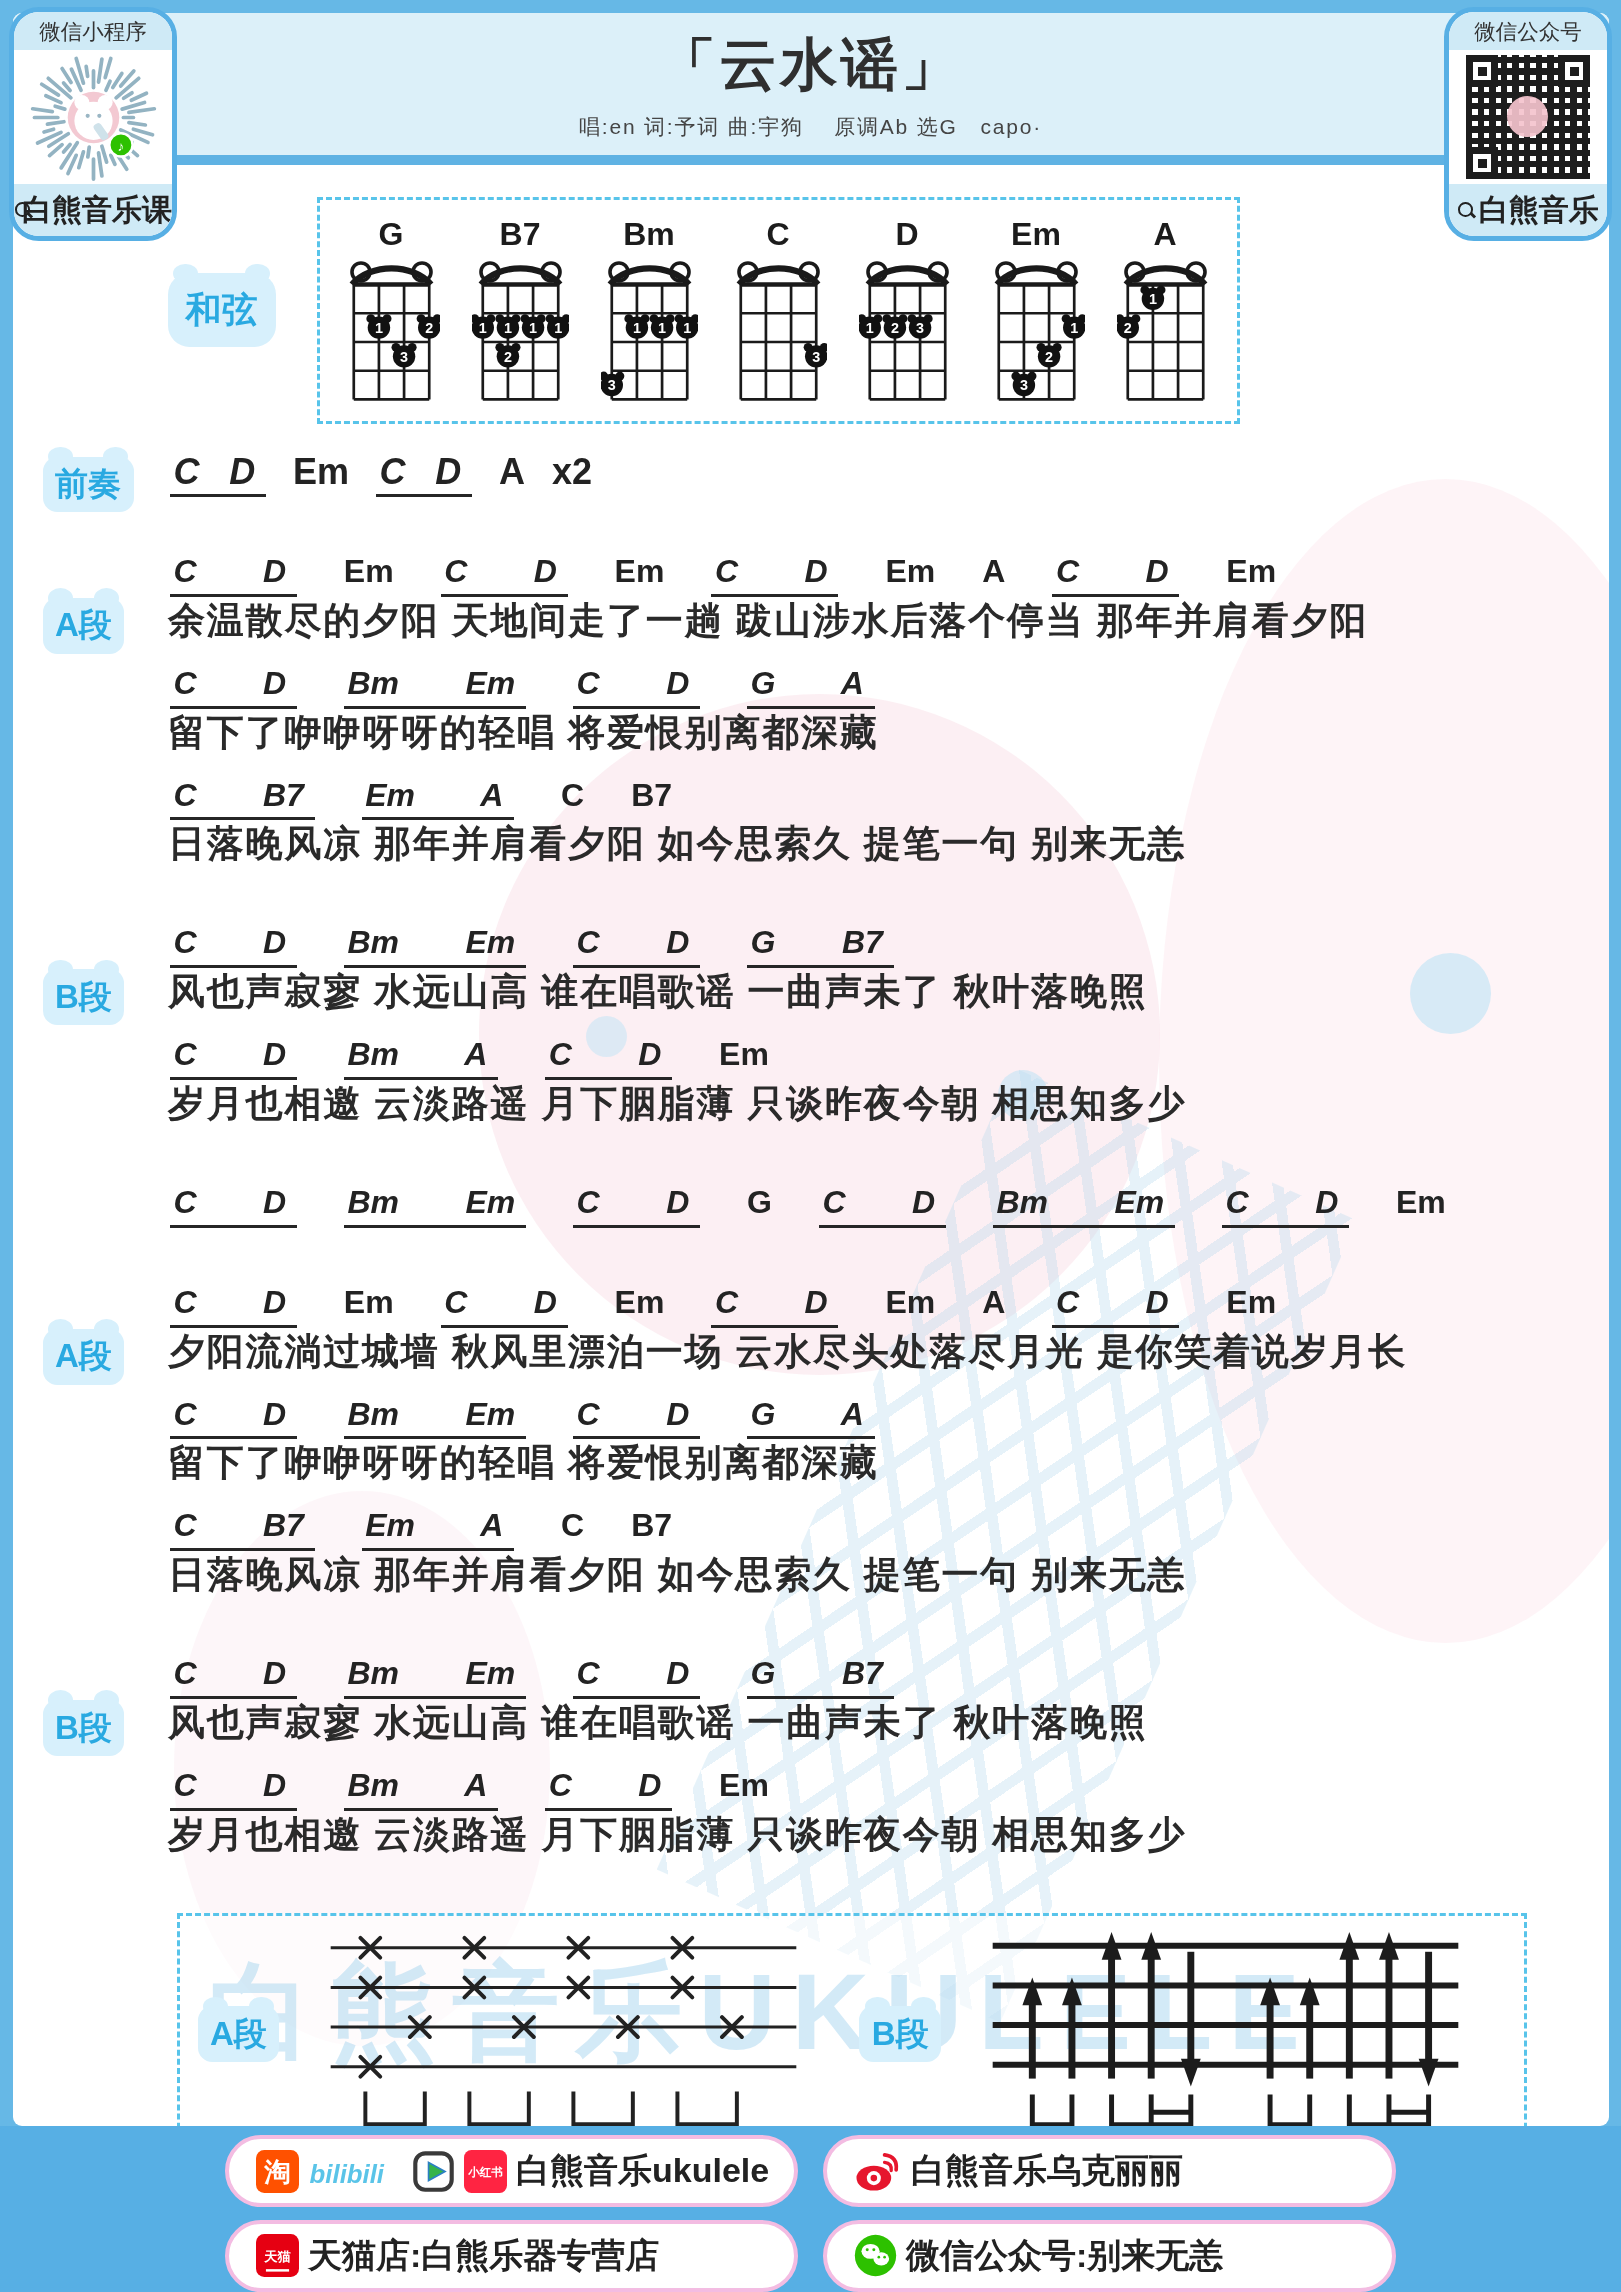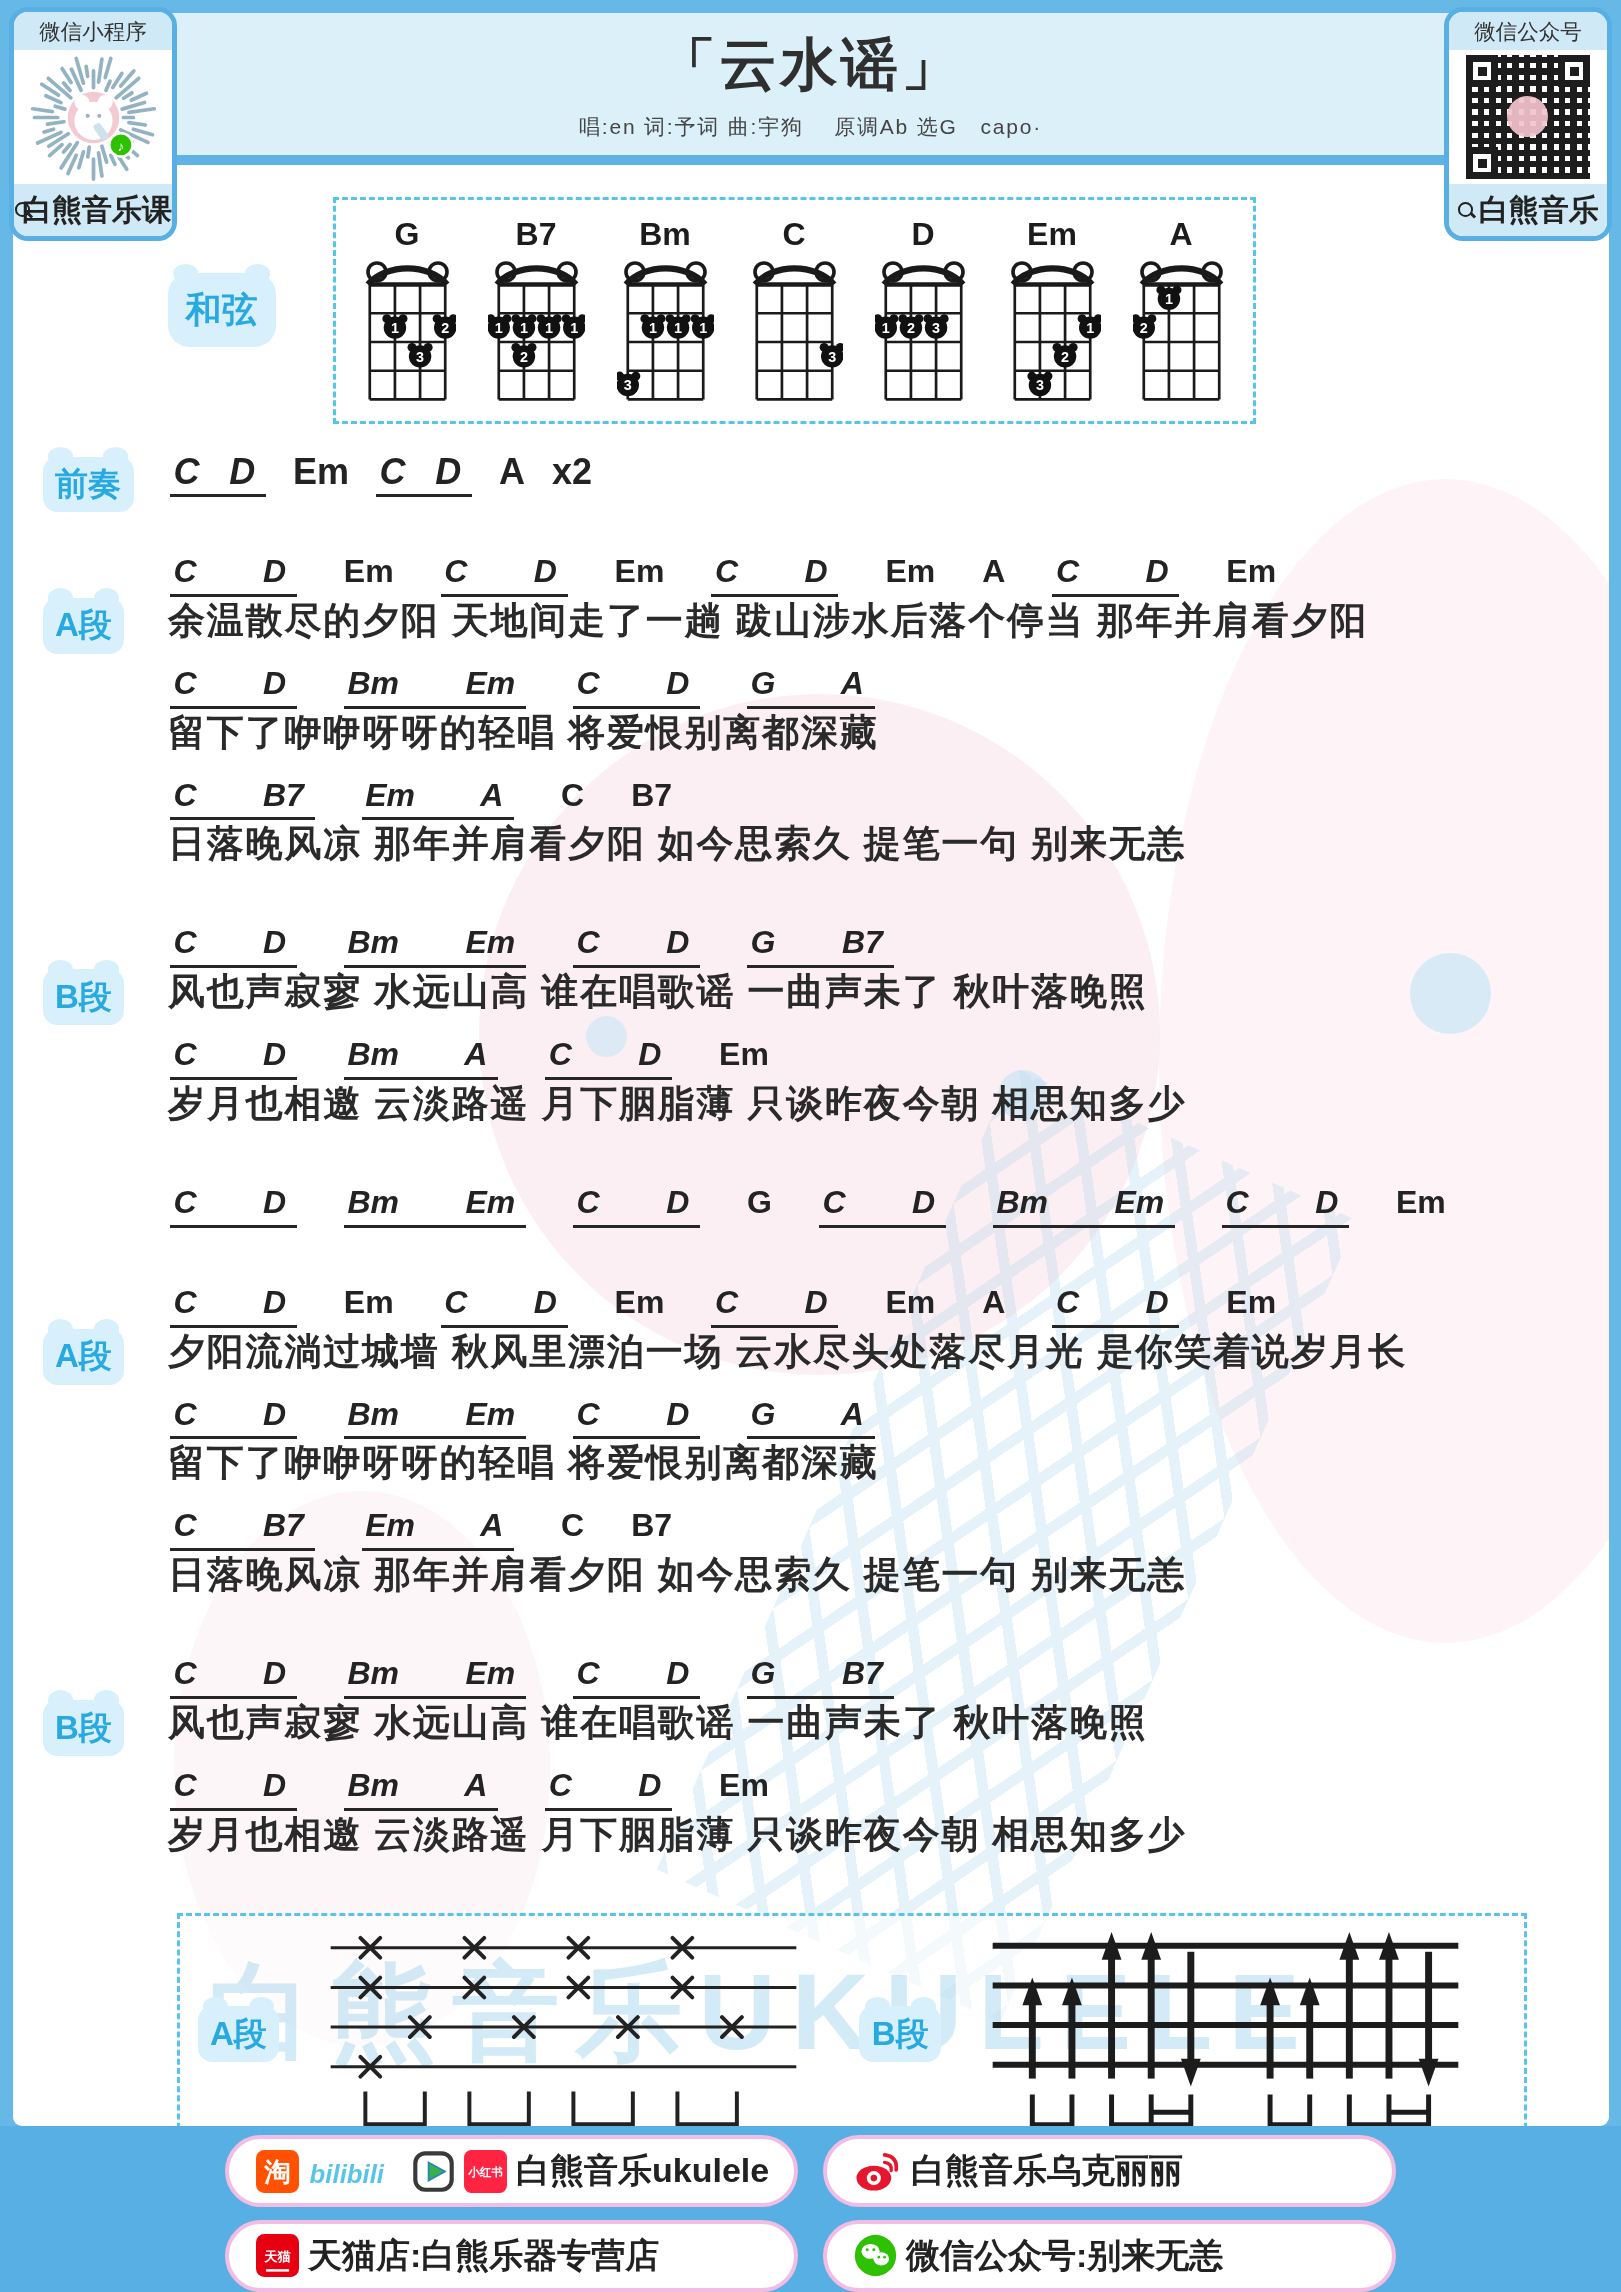--- a/index.html
+++ b/index.html
@@ -15,21 +15,21 @@
     background:repeating-linear-gradient(58deg,#aed6ec 0 10.7px,transparent 10.7px 47px),
                repeating-linear-gradient(-58deg,#aed6ec 0 10.7px,transparent 10.7px 47px);}
   .bdot1{left:1397px;top:940px;width:81px;height:81px;border-radius:50%;background:rgba(183,226,246,.55);}
   .bdot2{left:985px;top:1057px;width:50px;height:50px;border-radius:50%;background:rgba(183,226,246,.5);}
   .bdot3{left:573px;top:1003px;width:41px;height:41px;border-radius:50%;background:rgba(183,226,246,.45);}
   
   .header{position:relative;height:142px;background:#dcf0f9;border-bottom:10.7px solid #5fb2e3;text-align:center;z-index:1;}
   .title{padding-top:14.3px;font-size:57px;font-weight:bold;color:#2f2f2f;letter-spacing:3.6px;}
   .credits{margin-top:9px;font-size:21px;color:#454545;letter-spacing:1.8px;}
   
-  .badge{position:absolute;top:7.2px;width:158px;background:#fff;border:5.4px solid #57afe4;border-radius:19px;overflow:hidden;z-index:6;}
+  .badge{position:absolute;top:7.2px;width:158px;background:#fff;border:5.4px solid #57afe4;border-radius:30px;overflow:hidden;z-index:6;}
   .badge.left{left:9px;} .badge.right{right:9px;}
   .badge .blabel{background:#cfeaf6;color:#333;font-size:21.5px;text-align:center;padding:4.5px 0;white-space:nowrap;}
   .badge .bqr{height:134px;background:#fff;position:relative;display:flex;align-items:center;justify-content:center;}
   .badge .bfoot{background:#cfeaf6;color:#222;font-size:30px;font-weight:bold;text-align:center;padding:5.4px 0;white-space:nowrap;display:flex;align-items:center;justify-content:center;gap:3.6px;}
   .mag{display:inline-block;width:18px;height:18px;position:relative;}
   .mag::before{content:"";position:absolute;left:0.9px;top:0.9px;width:10.7px;height:10.7px;border:2.7px solid #222;border-radius:50%;}
   .mag::after{content:"";position:absolute;left:12.5px;top:12.5px;width:6.3px;height:2.7px;background:#222;transform:rotate(45deg);}
   .qr2{position:relative;width:124px;height:124px;background:
         repeating-linear-gradient(90deg,#1d1d1d 0 6.3px,transparent 6.3px 11.6px),
         repeating-linear-gradient(0deg,#1d1d1d 0 6.3px,transparent 6.3px 11.6px);}
@@ -39,21 +39,21 @@
   .qr2 .qbear{position:absolute;left:41px;top:41px;width:41px;height:41px;border-radius:50%;background:rgba(244,195,205,.92);}
   
   .content{position:relative;z-index:1;padding:23px 36px 0 30px;}
   .bear-label{position:relative;display:inline-block;background:#d7f0fc;color:#29a9e1;border-radius:14.3px;
     padding:5.4px 12.5px;font-size:33px;font-weight:bold;white-space:nowrap;}
   .bear-label::before,.bear-label::after{content:"";position:absolute;top:-9.9px;width:25px;height:19.7px;background:#d7f0fc;border-radius:50%;}
   .bear-label::before{left:5.4px;} .bear-label::after{right:5.4px;}
   .bear-label.big{font-size:36px;padding:12.5px 18px;border-radius:21.5px;}
   
   .chord-panel{display:flex;align-items:center;margin:9px 0 27px 125px;}
-  .chord-panel .bear-label{margin-right:57px;}
+  .chord-panel .bear-label{margin-right:41px;}
   .chord-box{border:3.6px dashed #58c4ea;padding:16px 23px 9px 23px;display:flex;gap:32px;background:rgba(255,255,255,.6);}
   .chord-dgm{text-align:center;}
   .chord-name{font-size:32px;font-weight:bold;color:#1c1c1c;margin-bottom:1.8px;}
   svg.dgm{width:97px;height:158px;display:block;}
   
   .section{display:flex;margin-bottom:36px;}
   .sec-label{flex:none;width:113px;padding-top:5.4px;}
   .sec-label.offset{padding-top:47px;}
   .sec-body{flex:1;min-width:0;}
   .row{margin-bottom:18px;}

